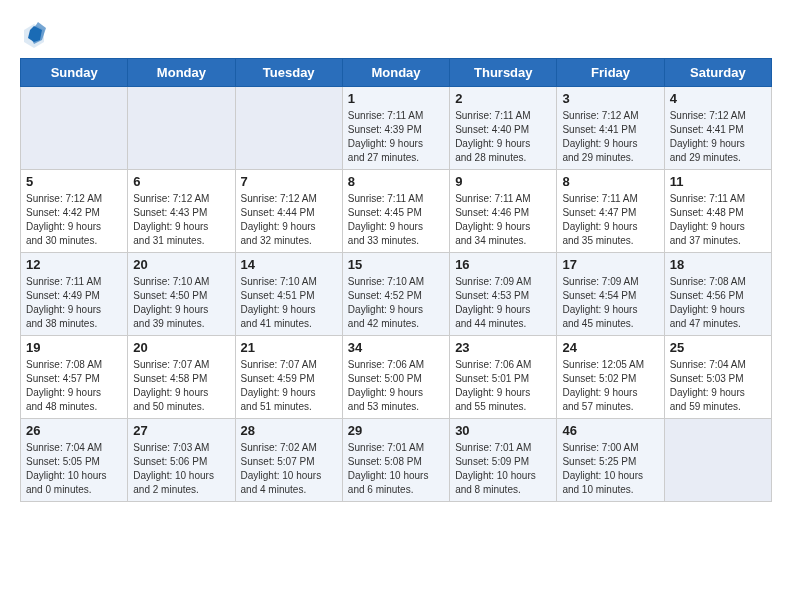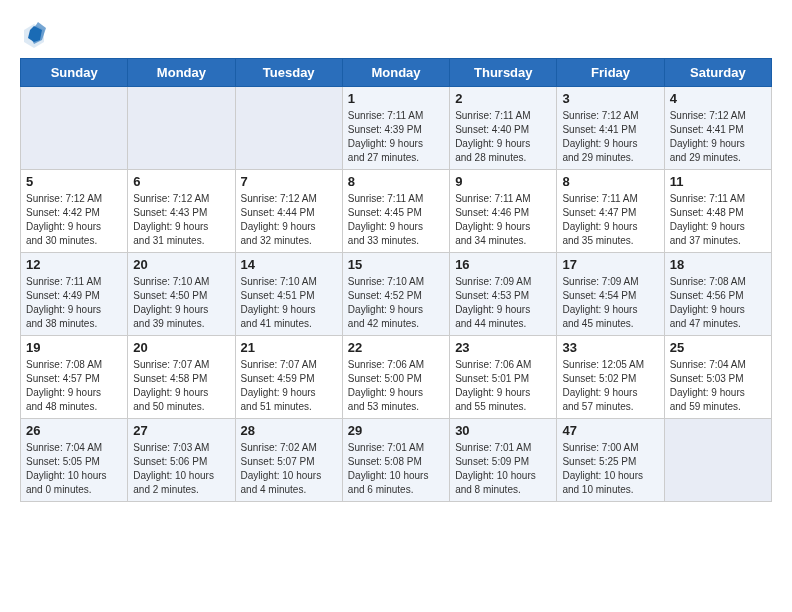--- a/index.html
+++ b/index.html
@@ -273,35 +273,35 @@
 and 50 minutes.</div>
         </td>
         <td>
           <div class="day-num">21</div>
           <div class="day-info" style="white-space: pre-line;">Sunrise: 7:07 AM
 Sunset: 4:59 PM
 Daylight: 9 hours
 and 51 minutes.</div>
         </td>
         <td>
-          <div class="day-num">22</div>
+          <div class="day-num">34</div>
           <div class="day-info" style="white-space: pre-line;">Sunrise: 7:06 AM
 Sunset: 5:00 PM
 Daylight: 9 hours
 and 53 minutes.</div>
         </td>
         <td>
           <div class="day-num">23</div>
           <div class="day-info" style="white-space: pre-line;">Sunrise: 7:06 AM
 Sunset: 5:01 PM
 Daylight: 9 hours
 and 55 minutes.</div>
         </td>
         <td>
-          <div class="day-num">33</div>
+          <div class="day-num">24</div>
           <div class="day-info" style="white-space: pre-line;">Sunrise: 12:05 AM
 Sunset: 5:02 PM
 Daylight: 9 hours
 and 57 minutes.</div>
         </td>
         <td>
           <div class="day-num">25</div>
           <div class="day-info" style="white-space: pre-line;">Sunrise: 7:04 AM
 Sunset: 5:03 PM
 Daylight: 9 hours
@@ -338,21 +338,21 @@
 and 6 minutes.</div>
         </td>
         <td>
           <div class="day-num">30</div>
           <div class="day-info" style="white-space: pre-line;">Sunrise: 7:01 AM
 Sunset: 5:09 PM
 Daylight: 10 hours
 and 8 minutes.</div>
         </td>
         <td>
-          <div class="day-num">47</div>
+          <div class="day-num">46</div>
           <div class="day-info" style="white-space: pre-line;">Sunrise: 7:00 AM
 Sunset: 5:25 PM
 Daylight: 10 hours
 and 10 minutes.</div>
         </td>
         <td class="empty"></td>
       </tr>
     </tbody>
 </table>
 

